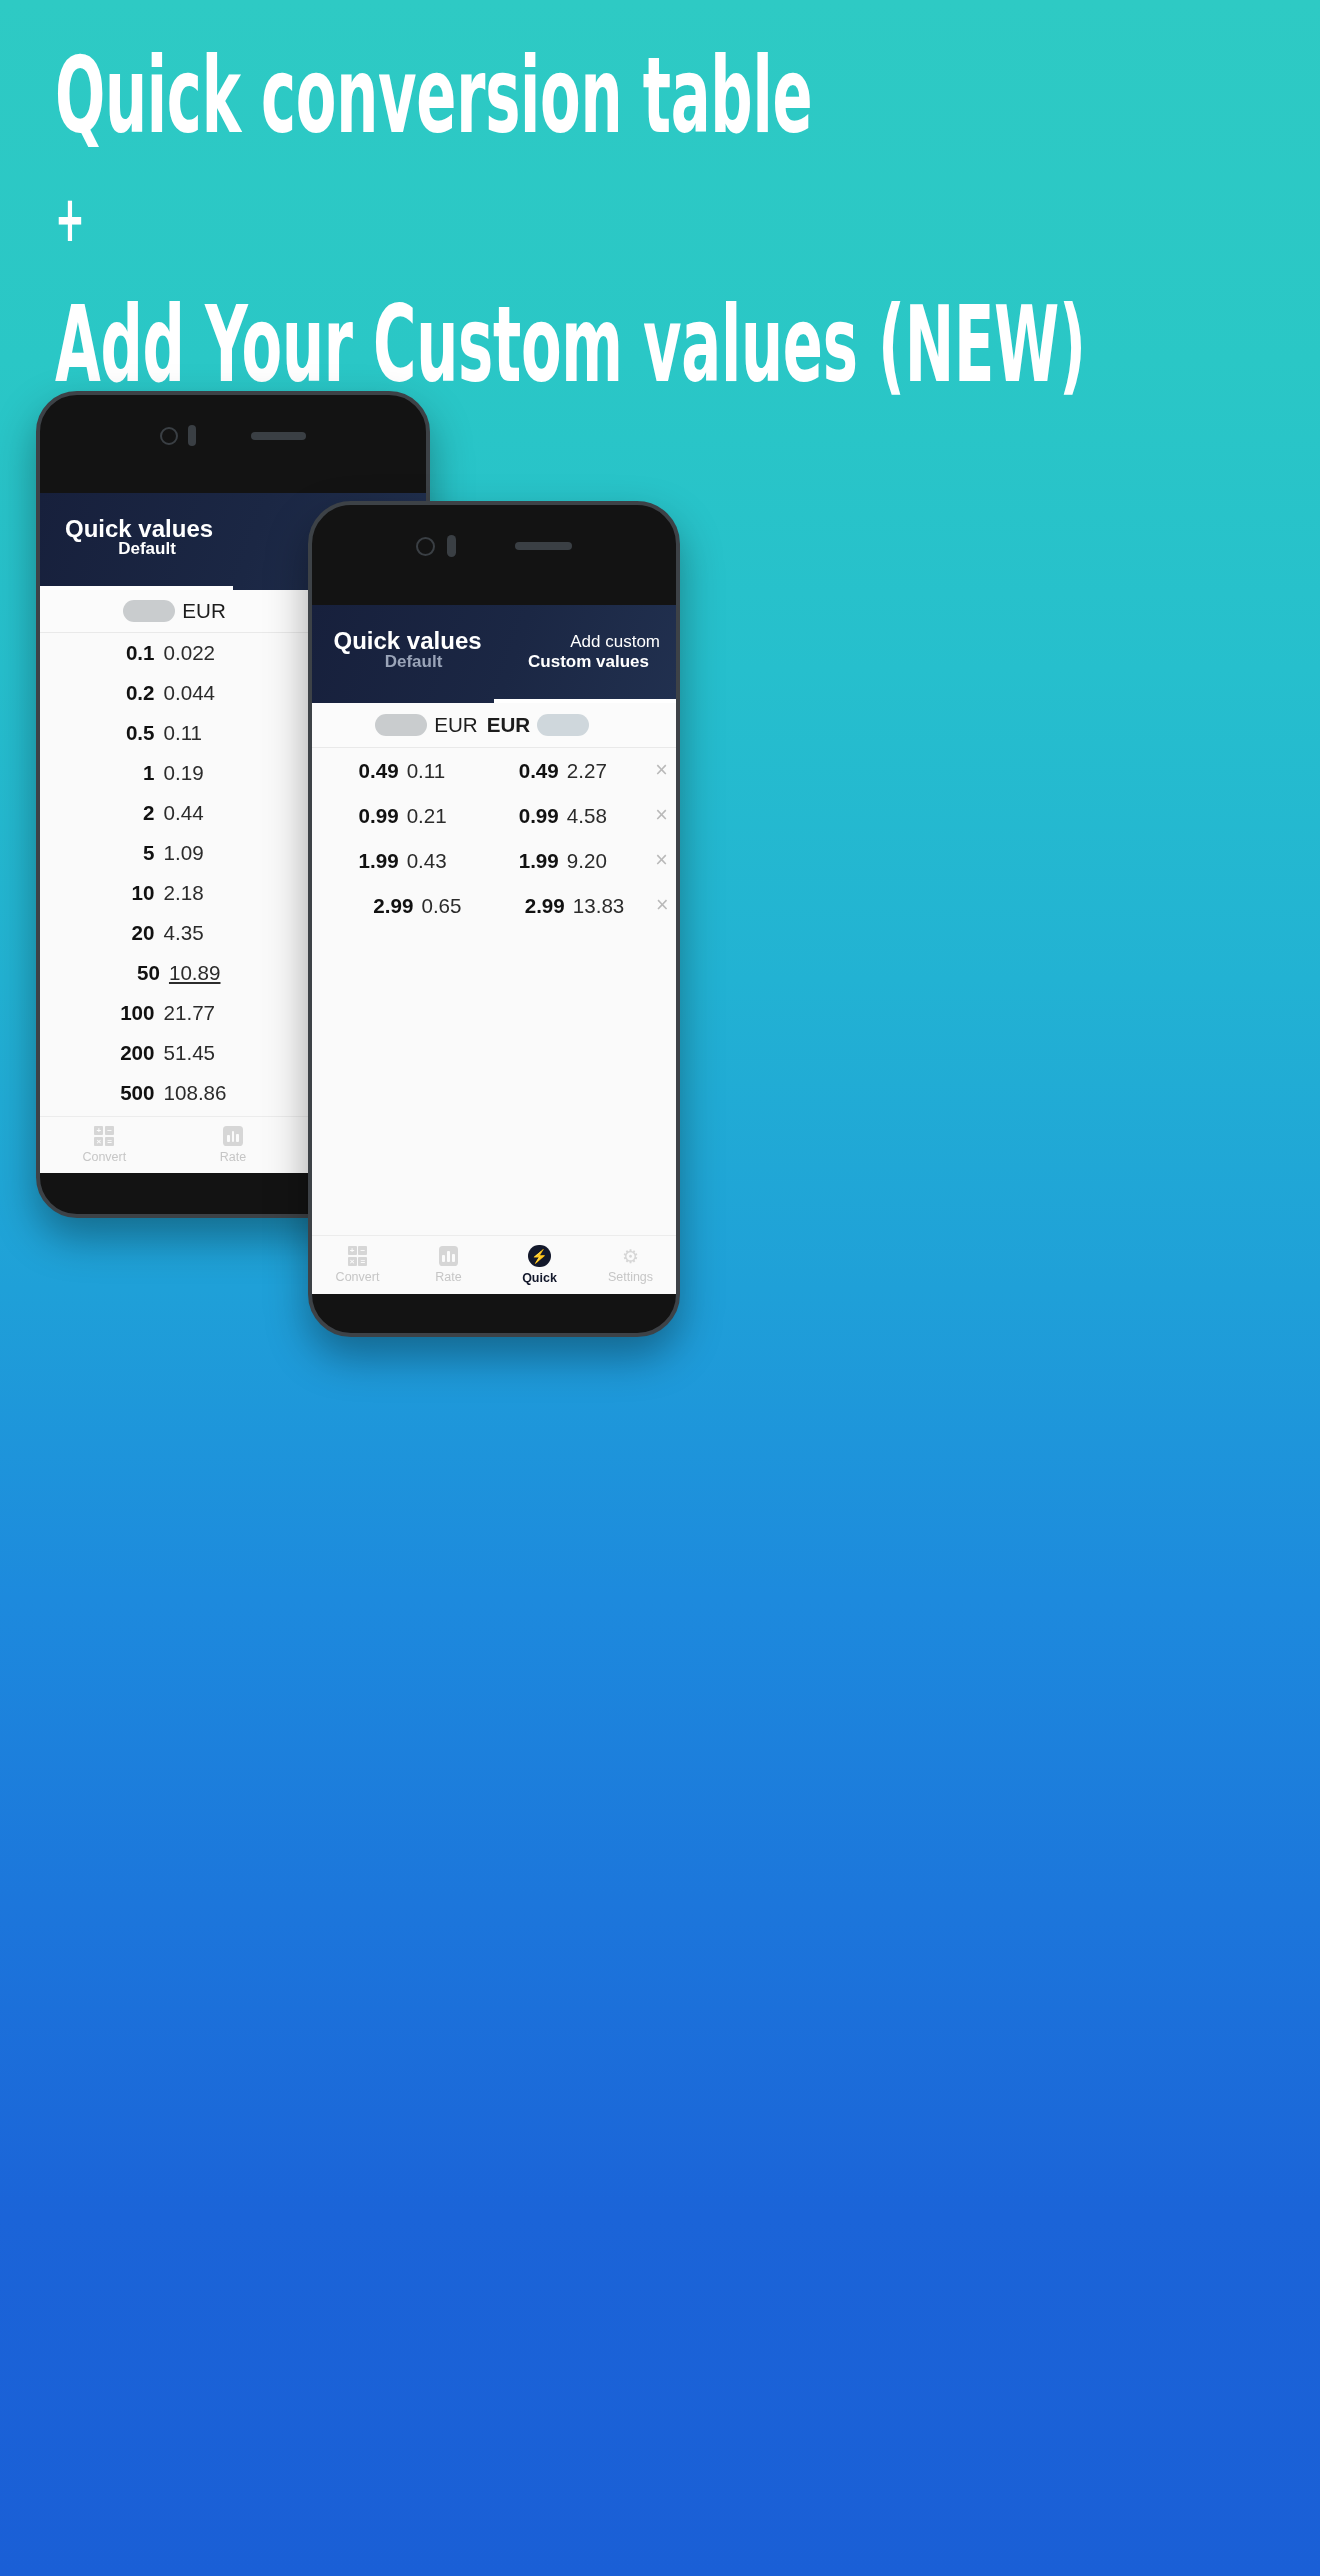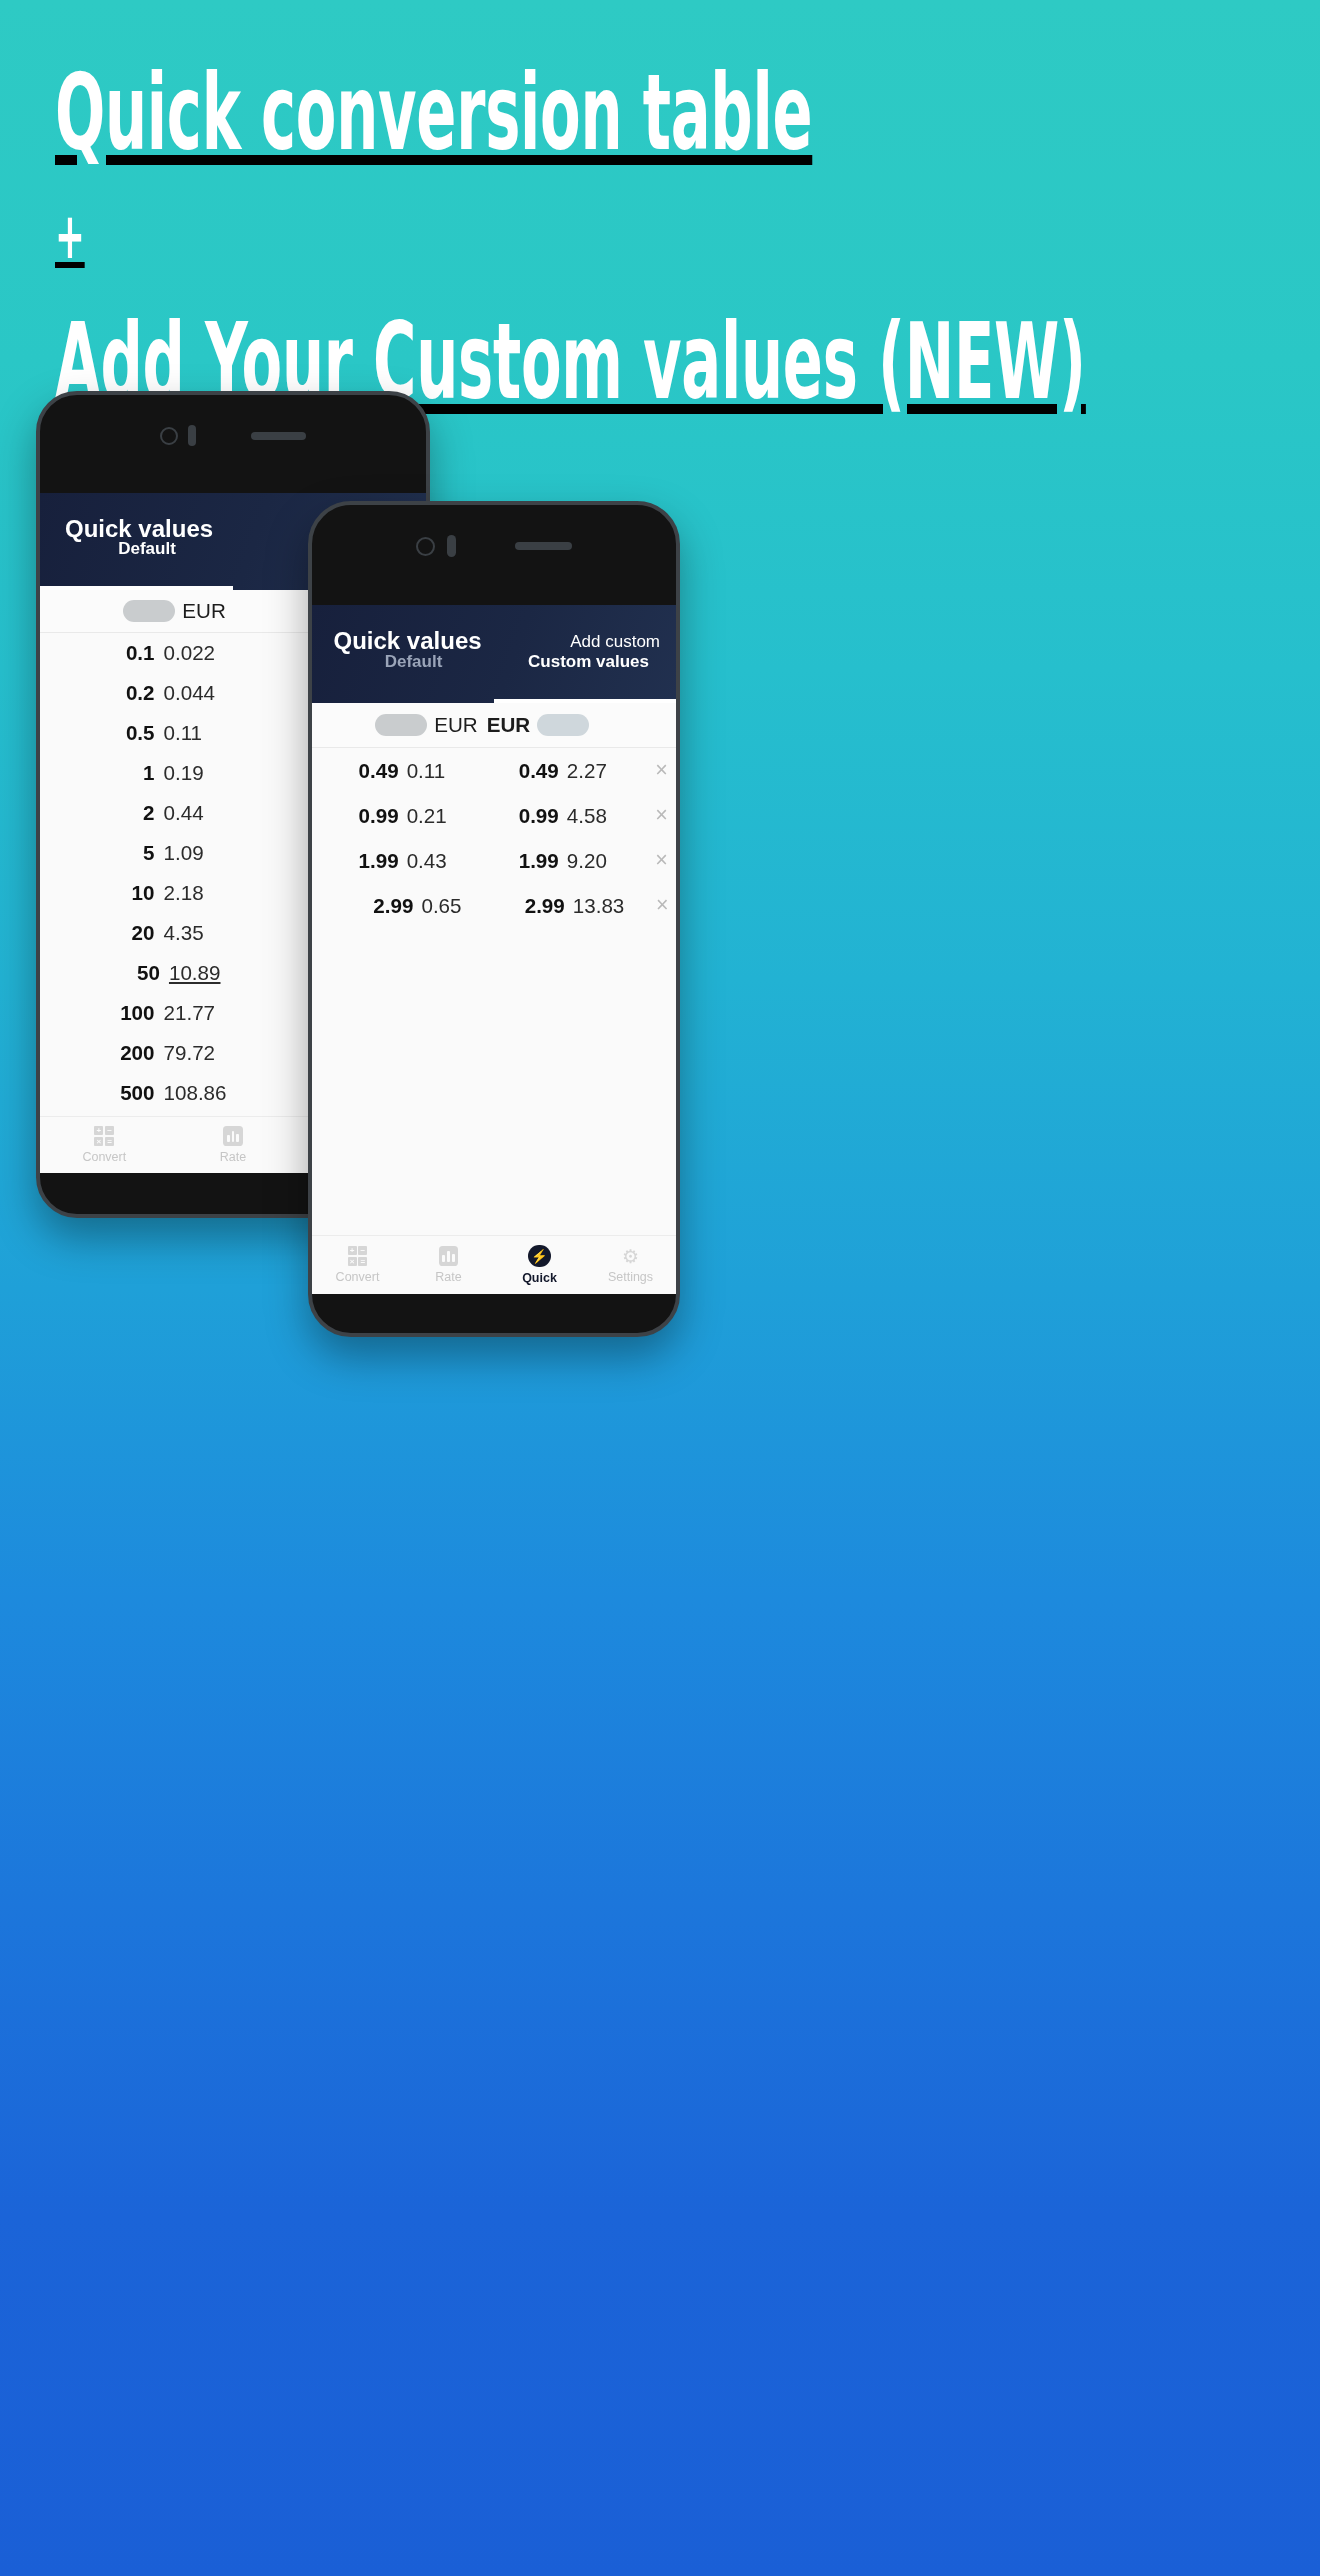--- a/index.html
+++ b/index.html
@@ -14,21 +14,21 @@
         #1fa0d8 50%,
         #1d8add 62%,
         #1c76db 74%,
         #1b64d8 86%,
         #1a5fd6 100%);
     overflow:hidden;
     position:relative;
   }
 
   
-  .promo { position:absolute; left:55px; top:60px; width:1234px;text-decoration:underline; }
+  .promo { position:absolute; left:55px; top:43px; width:1234px; }
   .promo-line {
     color:#ffffff;
     font-family:"Liberation Sans Narrow","DejaVu Sans Condensed","Liberation Sans", sans-serif;
     font-weight:700;
     letter-spacing:-0.4px;
     white-space:nowrap;
     transform: scaleX(0.62);
     transform-origin: left center;
   }
   .promo-h1 { font-size:106px; line-height:1.0; }
@@ -174,21 +174,21 @@
           <div class="cell-val" style="width: 28%; font-size: 20.6px; text-decoration: underline;">10.89</div>
           <div class="cell-amt" style="width: 40%; font-size: 20.6px; padding-right: 5.4px;">50</div>
         </div>
         <div class="row" style="height: 40px;">
           <div class="cell-amt" style="width: 32%; font-size: 20.6px; padding-right: 9px;">100</div>
           <div class="cell-val" style="width: 28%; font-size: 20.6px;">21.77</div>
           <div class="cell-amt" style="width: 40%; font-size: 20.6px; padding-right: 5.4px;">100</div>
         </div>
         <div class="row" style="height: 40px;">
           <div class="cell-amt" style="width: 32%; font-size: 20.6px; padding-right: 9px;">200</div>
-          <div class="cell-val" style="width: 28%; font-size: 20.6px;">79.72</div>
+          <div class="cell-val" style="width: 28%; font-size: 20.6px;">51.45</div>
           <div class="cell-amt" style="width: 40%; font-size: 20.6px; padding-right: 5.4px;">200</div>
         </div>
         <div class="row" style="height: 40px;">
           <div class="cell-amt" style="width: 32%; font-size: 20.6px; padding-right: 9px;">500</div>
           <div class="cell-val" style="width: 28%; font-size: 20.6px;">108.86</div>
           <div class="cell-amt" style="width: 40%; font-size: 20.6px; padding-right: 5.4px;">500</div>
         </div>
       </div>
 
     <div class="botnav" style="height:57px;">

